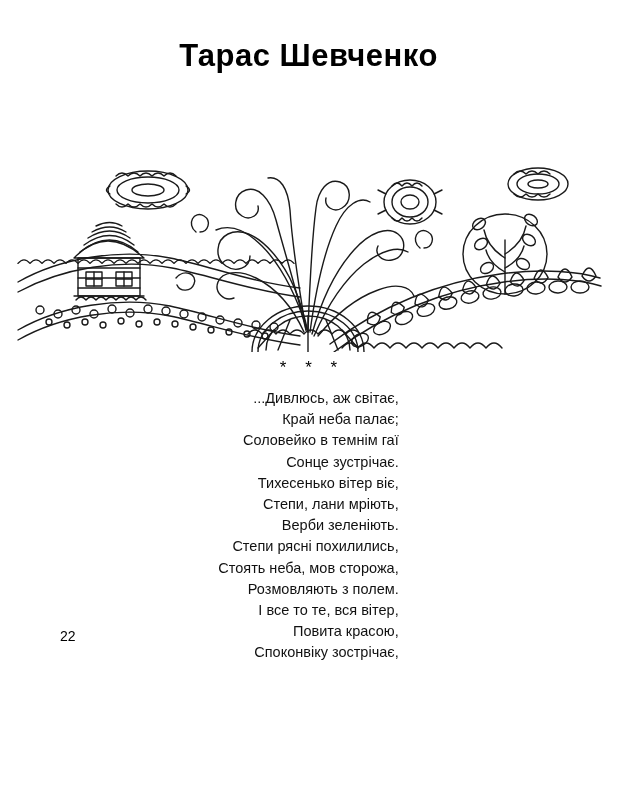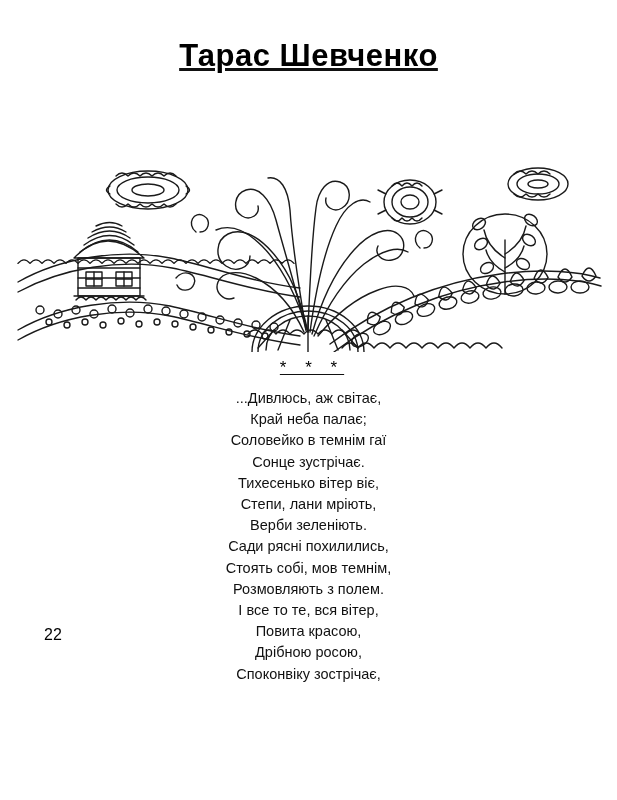--- a/index.html
+++ b/index.html
@@ -13,21 +13,20 @@
     position: relative;
     font-family: "Liberation Sans", sans-serif;
     color: #111111;
     overflow: hidden;
   }
   .page {
     position: relative;
     width: 617px;
     height: 674px;
     box-sizing: border-box;
-    text-decoration: underline;
   }
   .page-title {
     text-align: center;
     font-size: 31px;
     font-weight: bold;
     letter-spacing: 0.5px;
     margin: 0;
     padding-top: 38px;
     font-family: "Liberation Sans", sans-serif;
     color: #000000;
@@ -44,33 +43,33 @@
   }
   .stars {
     font-size: 17px;
     letter-spacing: 7px;
     color: #000000;
     margin: 0 0 10px 0;
     padding-left: 7px;
   }
   .poem-lines {
     display: inline-block;
-    text-align: center;
+    text-align: right;
     font-size: 14.5px;
     line-height: 21.2px;
     color: #111111;
   }
   .poem-line {
     white-space: pre;
   }
   .page-number {
     position: absolute;
-    left: 44px;
+    left: 60px;
     bottom: 30px;
-    font-size: 16px;
+    font-size: 14px;
     color: #000000;
   }
 </style>
 </head>
 <body>
 
 <div class="page">
 
   <h1 class="page-title">Тарас Шевченко</h1>
 
@@ -240,25 +239,24 @@
   <div class="poem-block">
     <div class="stars">* * *</div>
     <div class="poem-lines">
       <div class="poem-line">...Дивлюсь, аж світає,</div>
       <div class="poem-line">Край неба палає;</div>
       <div class="poem-line">Соловейко в темнім гаї</div>
       <div class="poem-line">Сонце зустрічає.</div>
       <div class="poem-line">Тихесенько вітер віє,</div>
       <div class="poem-line">Степи, лани мріють,</div>
       <div class="poem-line">Верби зеленіють.</div>
-      <div class="poem-line">Сади рясні похилились,</div>
-      <div class="poem-line">Стоять собі, мов темнім,</div>
+      <div class="poem-line">Степи рясні похилились,</div>
+      <div class="poem-line">Стоять неба, мов сторожа,</div>
       <div class="poem-line">Розмовляють з полем.</div>
       <div class="poem-line">І все то те, вся вітер,</div>
       <div class="poem-line">Повита красою,</div>
-      <div class="poem-line">Дрібною росою,</div>
       <div class="poem-line">Споконвіку зострічає,</div>
     </div>
   </div>
 
   <div class="page-number">22</div>
 
 </div>
 
 </body></html>

